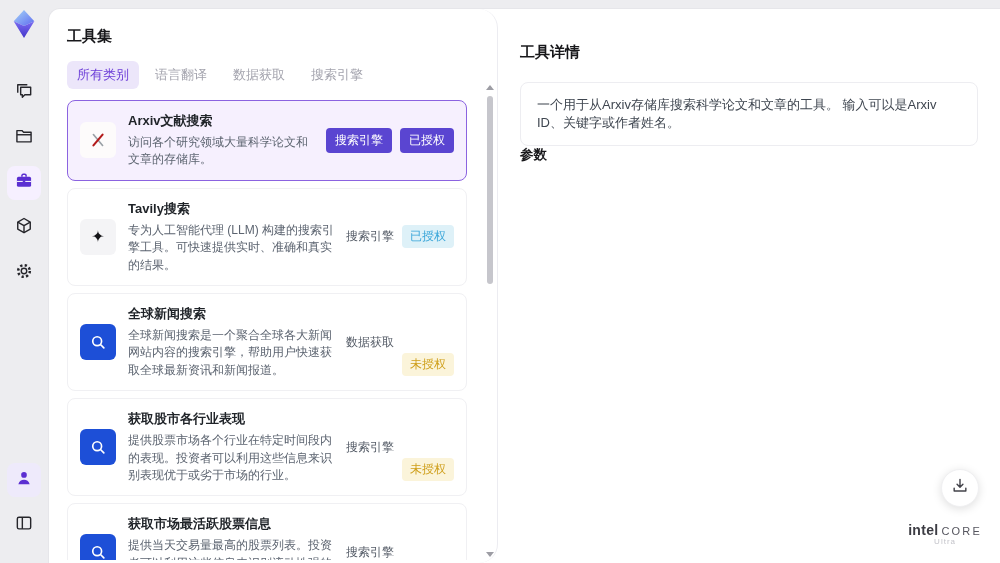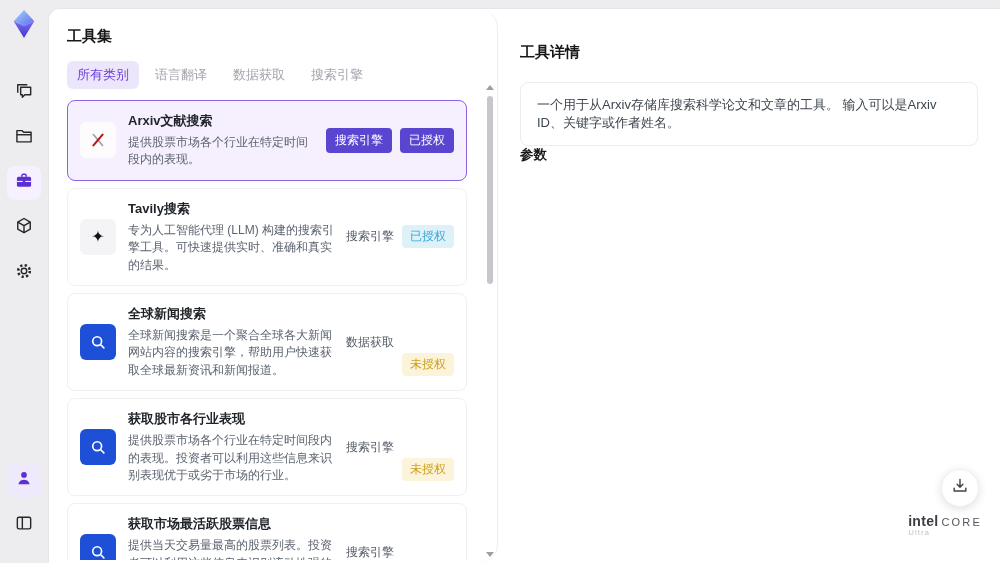--- a/index.html
+++ b/index.html
@@ -55,21 +55,21 @@
   .section-h { font-size:13.5px; font-weight:bold; color:#18181b; margin-bottom:12px; }
   .info-box { border:1px solid #ededf1; border-radius:8px; padding:13px 16px; font-size:13px; color:#3f4650; background:#fff; }
   .param-line { margin-bottom:9px; }
   .param-name { font-size:13px; font-weight:bold; color:#1f2328; }
   .param-type { font-size:12px; color:#9ca3af; margin-left:6px; }
   .param-req { font-size:12px; color:#e5484d; margin-left:6px; }
   .param-desc { font-size:13px; color:#4b5563; }
 
   
   .fab { position:absolute; right:21px; bottom:56px; width:38px; height:38px; border-radius:50%; background:#fff; border:1px solid #f0f0f2; box-shadow:0 2px 10px rgba(0,0,0,.13); display:flex; align-items:center; justify-content:center; cursor:pointer; }
-  .brand { position:absolute; right:18px; bottom:25px; text-align:left; line-height:1.1; }
+  .brand { position:absolute; right:18px; bottom:16px; text-align:center; line-height:1.1; }
   .brand-row { display:flex; align-items:baseline; gap:3px; }
   .brand-intel { font-size:14px; font-weight:bold; color:#3c3c43; letter-spacing:.3px; }
   .brand-core { font-size:11px; color:#55555e; letter-spacing:2.2px; }
   .brand-ultra { font-size:8px; color:#c4c4ca; letter-spacing:1px; }
 </style>
 </head>
 <body>
 
 <div class="rail">
   <div class="logo">
@@ -168,21 +168,21 @@
 
       <div class="card selected">
         <div class="tool-icon white">
           <svg width="20" height="20" viewBox="0 0 24 24" stroke-linecap="round" fill="none">
             <path d="M6.5 5.5l11 13" stroke="#9aa0a6" stroke-width="2"></path>
             <path d="M17.5 5.5l-11 13" stroke="#b31b1b" stroke-width="2.5"></path>
           </svg>
         </div>
         <div class="tool-text">
           <div class="tool-name">Arxiv文献搜索</div>
-          <div class="tool-desc">提供股票市场各个行业在特定时间段内的表现。</div>
+          <div class="tool-desc">访问各个研究领域大量科学论文和文章的存储库。</div>
         </div>
         <div class="badges">
           <span class="badge-solid">搜索引擎</span>
           <span class="badge-solid">已授权</span>
         </div>
       </div>
 
       <div class="card">
         <div class="tool-icon">
           <span class="star-glyph">✦</span>

